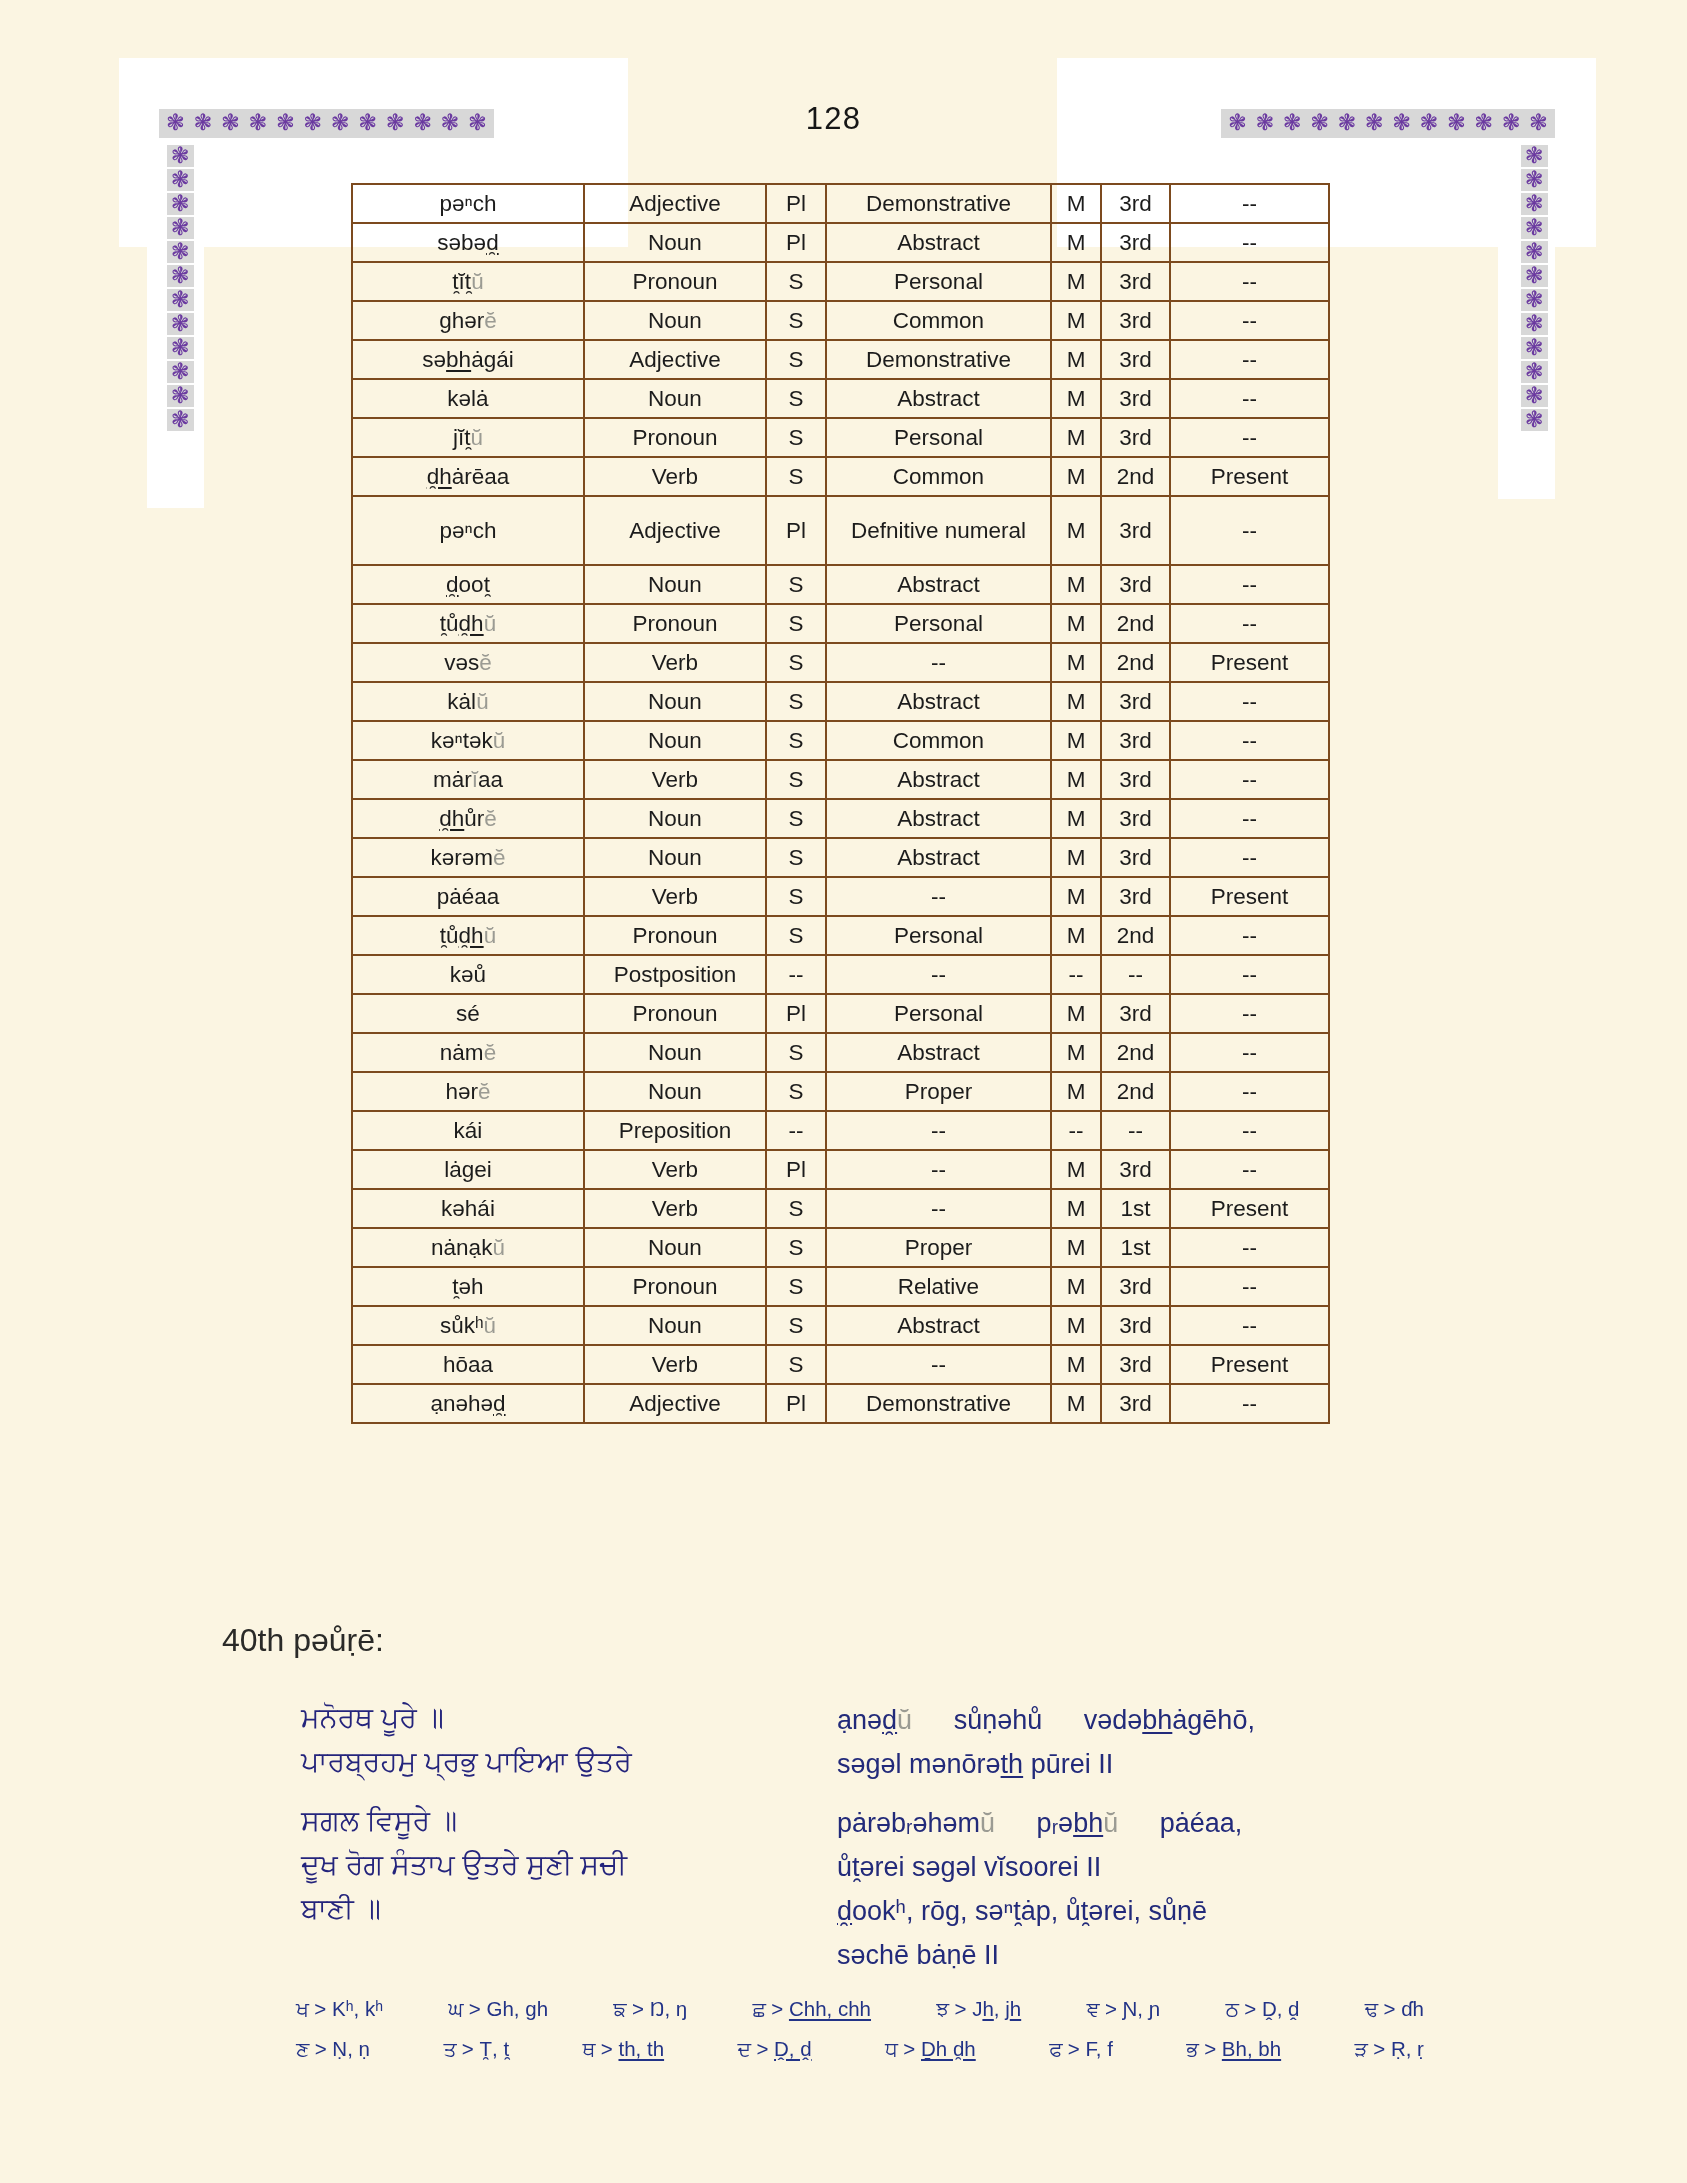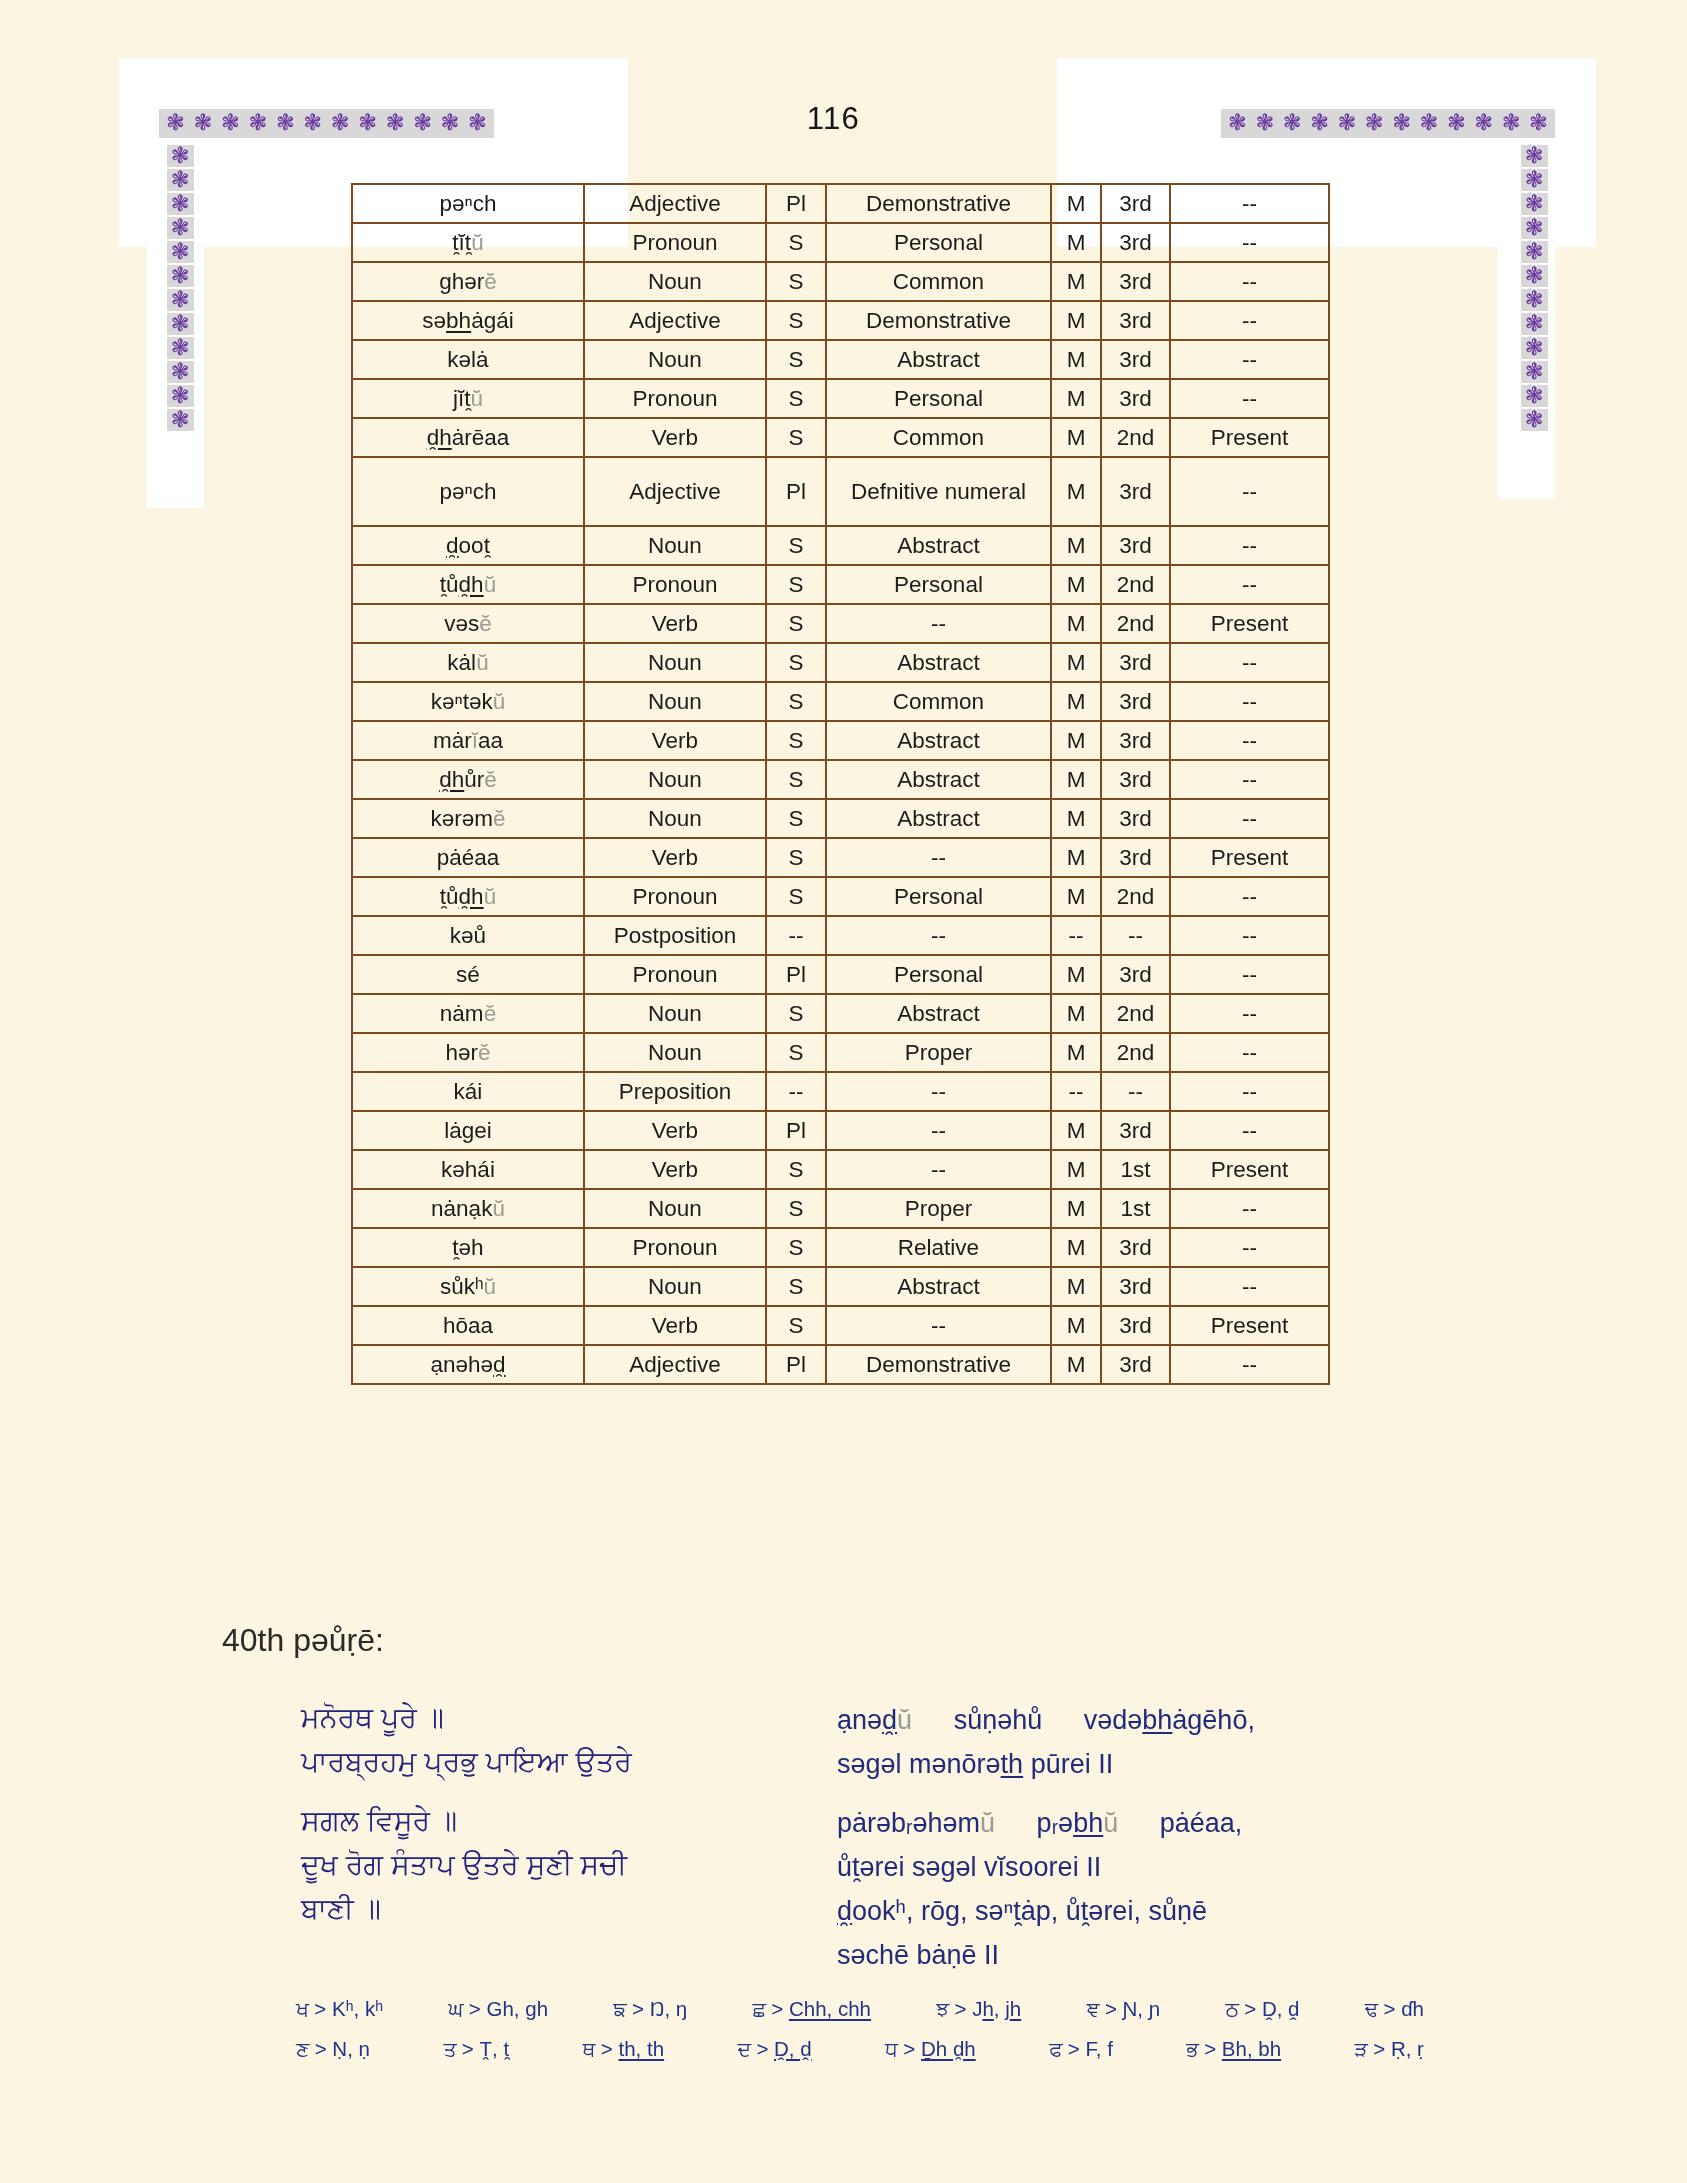--- a/index.html
+++ b/index.html
@@ -123,29 +123,38 @@
       <span class="flower">❃</span>
       <span class="flower">❃</span>
       <span class="flower">❃</span>
       <span class="flower">❃</span>
       <span class="flower">❃</span>
       <span class="flower">❃</span>
       <span class="flower">❃</span>
       <span class="flower">❃</span>
     </div>
 
-  <div class="pageno">116</div>
+  <div class="pageno">128</div>
 
   <table class="grammar">
     <tbody id="grammar-body">
         <tr>
           <td class="c-word" style="width: 232px;"><span>pəⁿch</span></td>
           <td class="c-pos" style="width: 182px;">Adjective</td>
           <td style="width: 60px;">Pl</td>
           <td style="width: 225px;">Demonstrative</td>
+          <td style="width: 50px;">M</td>
+          <td style="width: 69px;">3rd</td>
+          <td style="width: 159px;">--</td>
+        </tr>
+        <tr>
+          <td class="c-word" style="width: 232px;"><span>səbə</span><span class="ul">d̯</span></td>
+          <td class="c-pos" style="width: 182px;">Noun</td>
+          <td style="width: 60px;">Pl</td>
+          <td style="width: 225px;">Abstract</td>
           <td style="width: 50px;">M</td>
           <td style="width: 69px;">3rd</td>
           <td style="width: 159px;">--</td>
         </tr>
         <tr>
           <td class="c-word" style="width: 232px;"><span>t̯ĭt̯</span><span class="gray">ŭ</span></td>
           <td class="c-pos" style="width: 182px;">Pronoun</td>
           <td style="width: 60px;">S</td>
           <td style="width: 225px;">Personal</td>
           <td style="width: 50px;">M</td>

